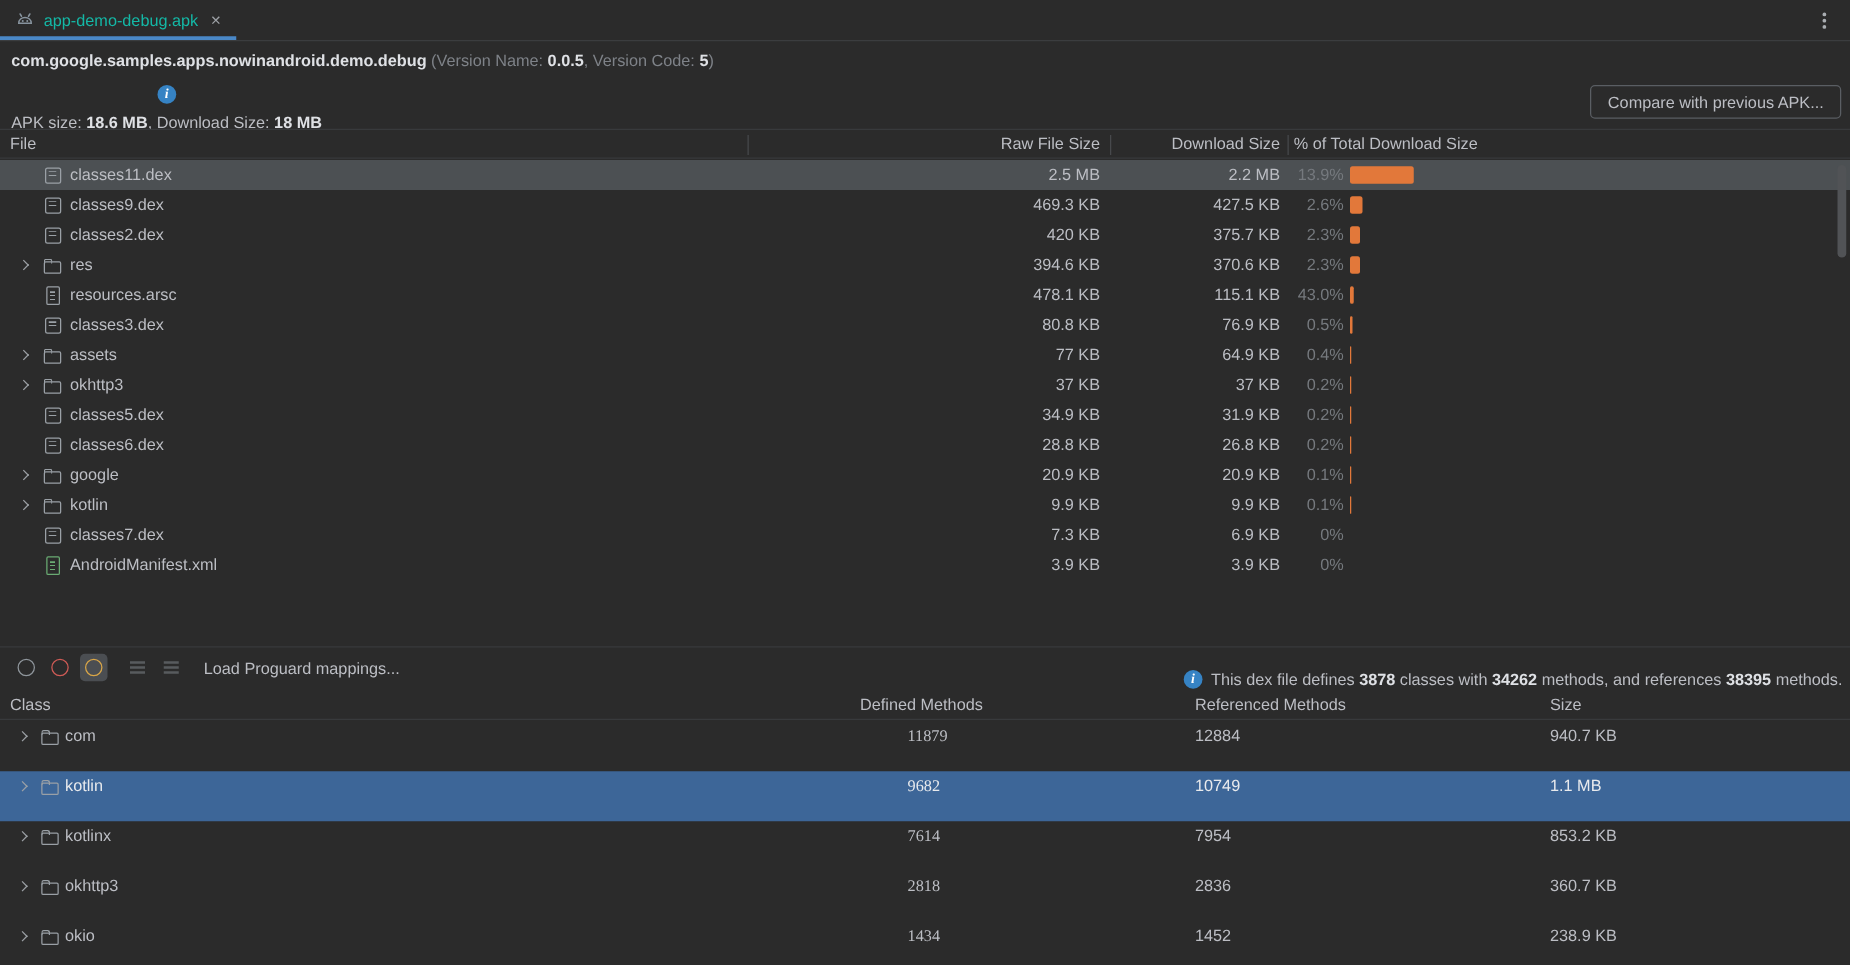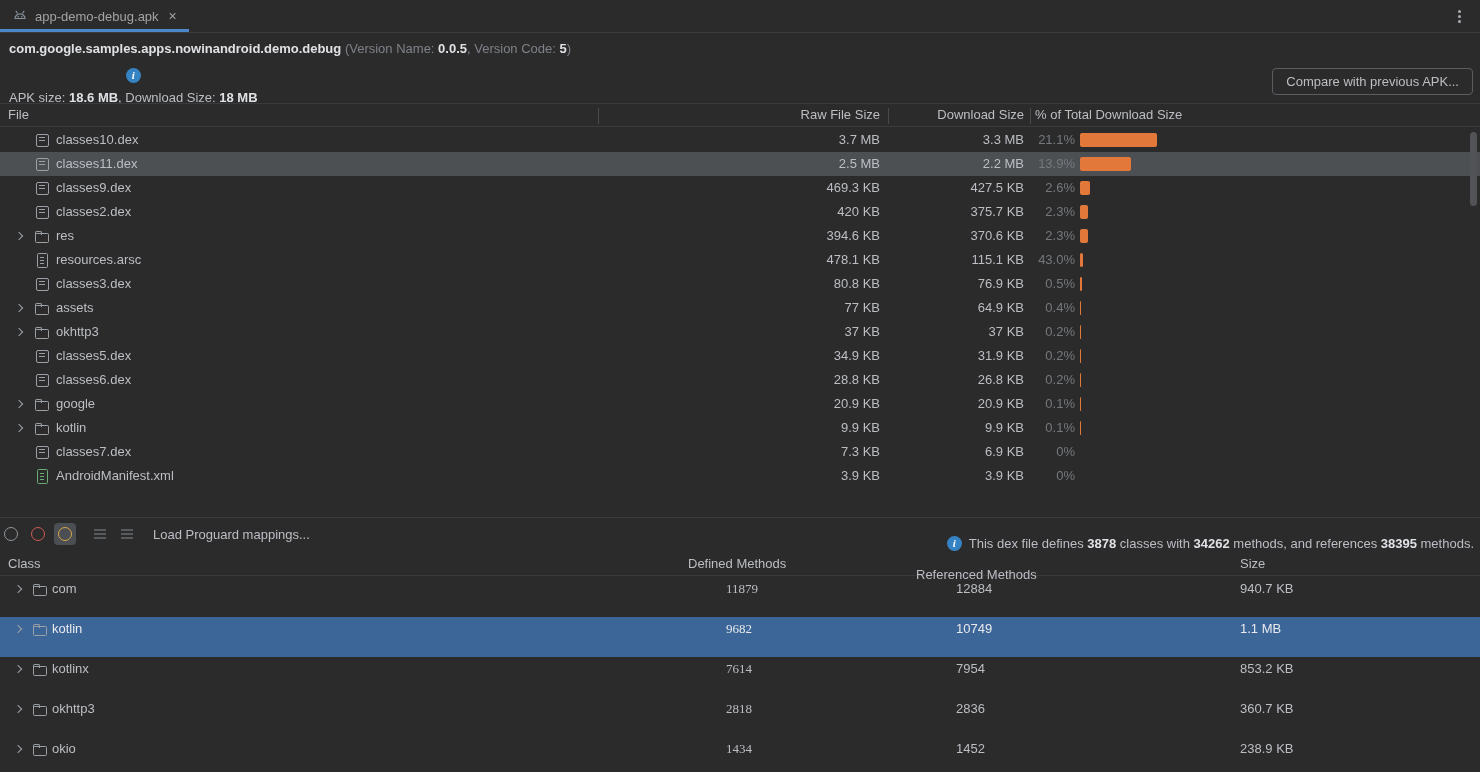--- a/index.html
+++ b/index.html
@@ -7,21 +7,21 @@
   body {
     width:1480px; height:772px; background:#2b2b2b; overflow:hidden; position:relative;
     font-family:"Liberation Sans", sans-serif; font-size:13px; color:#bcbec4;
   }
   .app { position:absolute; inset:0; }
 
   
   .tabbar { position:absolute; top:0; left:0; right:0; height:33px; border-bottom:1px solid #3b3d3f; display:flex; align-items:stretch; }
   .tab { display:flex; align-items:center; gap:7px; padding:0 12px; position:relative; }
   .tab.active::after { content:""; position:absolute; left:0; right:0; bottom:0; height:3px; background:#4a88c7; }
-  .tab-label { color:#a3a3a3; }
+  .tab-label { color:#14b8a6; }
   .tab-close { color:#9da1a6; font-size:14px; margin-left:3px; line-height:1; }
   .kebab { position:absolute; right:12px; top:7px; width:18px; height:19px; display:flex; flex-direction:column; align-items:center; justify-content:center; gap:2px; }
   .kebab i { width:3px; height:3px; border-radius:50%; background:#a9adb1; }
 
   
   .pkg-line { position:absolute; top:41px; left:9px; white-space:nowrap; }
   .gray { color:#7e8288; }
   .b { font-weight:bold; color:#dfe1e5;margin-top:48px; }
   .info-line { position:absolute; top:68px; left:9px; height:22px; display:flex; align-items:center; gap:7px; white-space:nowrap;flex-direction:column; }
   .info-ic { width:15px; height:15px; border-radius:50%; background:#3683c4; flex:none; position:relative; display:inline-block; vertical-align:middle; }
@@ -63,37 +63,37 @@
     border:1px solid #9aa0a6; border-radius:1.5px; }
   .icon-arsc::after { content:""; position:absolute; left:5.5px; top:4.5px; width:4px; height:7px;
     background:repeating-linear-gradient(to bottom, #9aa0a6 0 1px, transparent 1px 3px); }
   .icon-manifest::before { content:""; position:absolute; left:3px; top:1px; width:9px; height:13px;
     border:1px solid #6aab73; border-radius:1.5px; }
   .icon-manifest::after { content:""; position:absolute; left:5.5px; top:4.5px; width:4px; height:7px;
     background:repeating-linear-gradient(to bottom, #6aab73 0 1px, transparent 1px 3px); }
 
   
   .toolbar { position:absolute; top:517px; left:0; right:0; height:33px; border-top:1px solid #383a3c;
-    display:flex; align-items:center; gap:5px; }
+    display:flex; align-items:center; gap:5px; padding-left:10px; }
   .tb-ic { width:22px; height:22px; border-radius:4px; position:relative; display:inline-block; flex:none; }
   .ring::before { content:""; position:absolute; inset:4px; border-radius:50%; border:1.6px solid; }
   .ring-gray::before { border-color:#8f969c; }
   .ring-red::before { border-color:#cf5b56; }
   .ring-orange::before { border-color:#d9a648; }
   .tb-ic.on { background:#4b4e52; }
   .tree { opacity:.45; }
   .tree::before { content:""; position:absolute; left:5px; top:6px; width:12px; height:2px;
     background:#8f969c; box-shadow:0 4px 0 #8f969c, 0 8px 0 #8f969c; }
   .load-proguard { margin-left:10px; }
   .dex-info { position:absolute; right:6px; top:0; height:33px; display:flex; align-items:flex-end; gap:7px; white-space:nowrap; }
 
   
   .classes-header { position:absolute; top:551px; left:0; right:0; height:25px; border-bottom:1px solid #383a3c; }
   .classes-header span { position:absolute; line-height:25px; white-space:nowrap; }
-  .ch-class { left:8px; } .ch-def { left:688px; } .ch-ref { left:916px;margin-top:11px; } .ch-size { left:1240px; }
+  .ch-class { left:8px; } .ch-def { left:688px; } .ch-ref { left:956px; } .ch-size { left:1240px; }
 
   .classes-body { position:absolute; top:577px; left:0; right:0; }
   .crow { position:relative; height:40px; }
   .crow span { position:absolute; line-height:24px; white-space:nowrap; }
   .crow .chev { left:15px; }
   .crow .icon { left:32px; }
   .c-name { left:52px; }
   .c-def { left:726px;font-family:Liberation Serif, serif; } .c-ref { left:956px; } .c-size { left:1240px; }
   .crow.selected { color:#e8eaed; }
   .italic { font-style:italic; }
@@ -141,29 +141,20 @@
     <span class="fh-file">File</span>
     <span class="fh-raw">Raw File Size</span>
     <span class="fh-download">Download Size</span>
     <span class="fh-pct">% of Total Download Size</span>
     <i class="vdiv" style="left:598px"></i>
     <i class="vdiv" style="left:888px"></i>
     <i class="vdiv" style="left:1030px"></i>
   </div>
 
   <div class="files-body">
-      <div class="frow">
-
-    <span class="icon icon-dex"></span>
-    <span class="f-name">classes10.dex</span>
-    <span class="f-raw">3.7 MB</span>
-    <span class="f-dl">3.3 MB</span>
-    <span class="f-pct">21.1%</span>
-    <span class="f-bar" style="width: 77px; background: rgb(226, 120, 58);"></span>
-  </div>
       <div class="frow" style="background: rgb(76, 80, 83);">
 
     <span class="icon icon-dex"></span>
     <span class="f-name">classes11.dex</span>
     <span class="f-raw">2.5 MB</span>
     <span class="f-dl">2.2 MB</span>
     <span class="f-pct">13.9%</span>
     <span class="f-bar" style="width: 51px; background: rgb(226, 120, 58);"></span>
   </div>
       <div class="frow">

